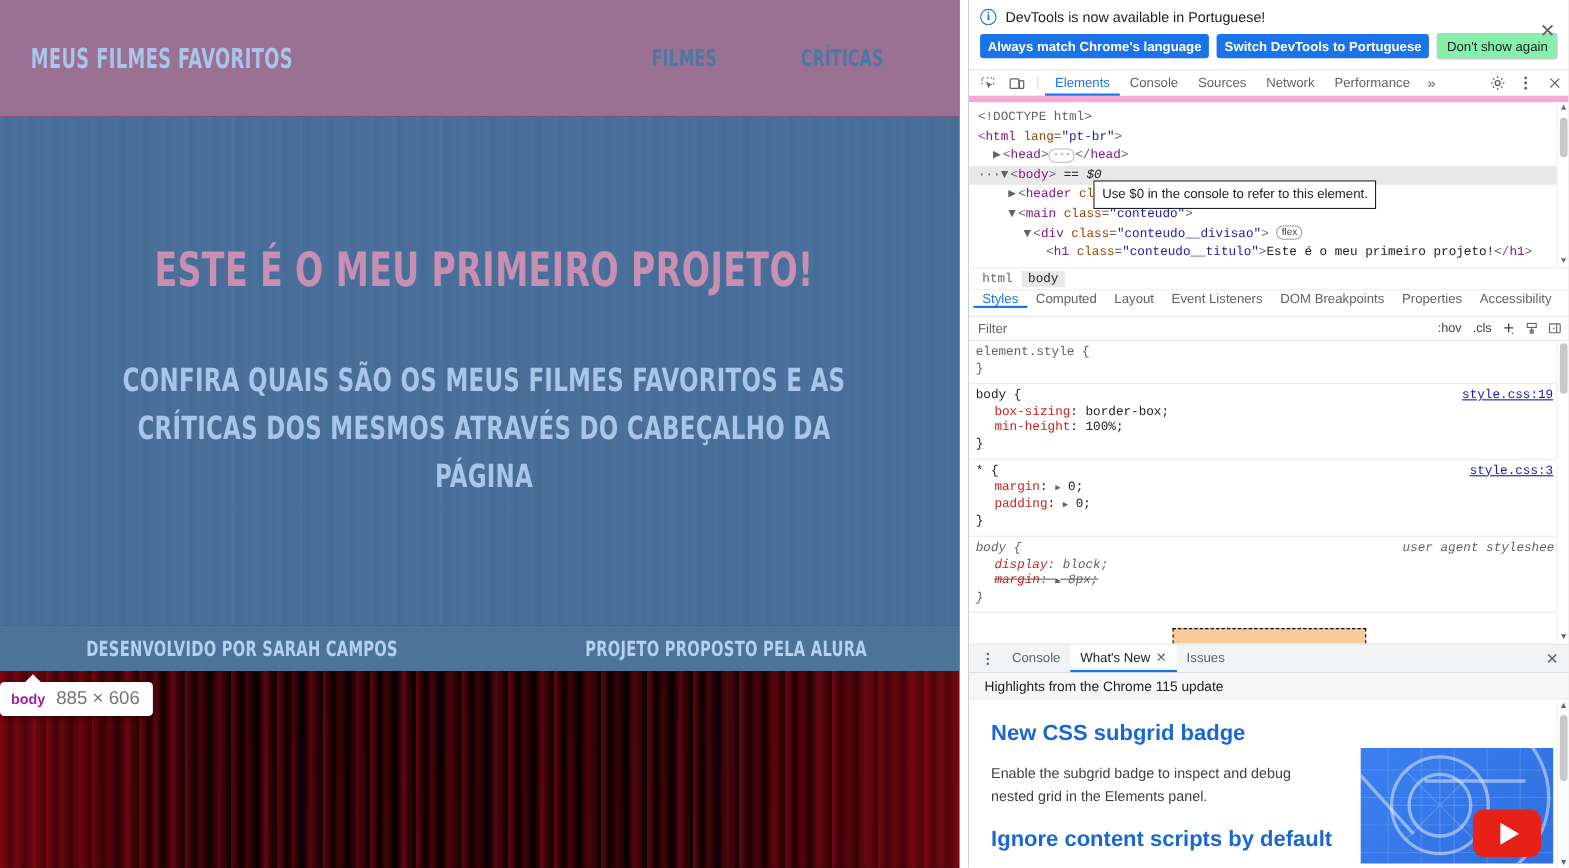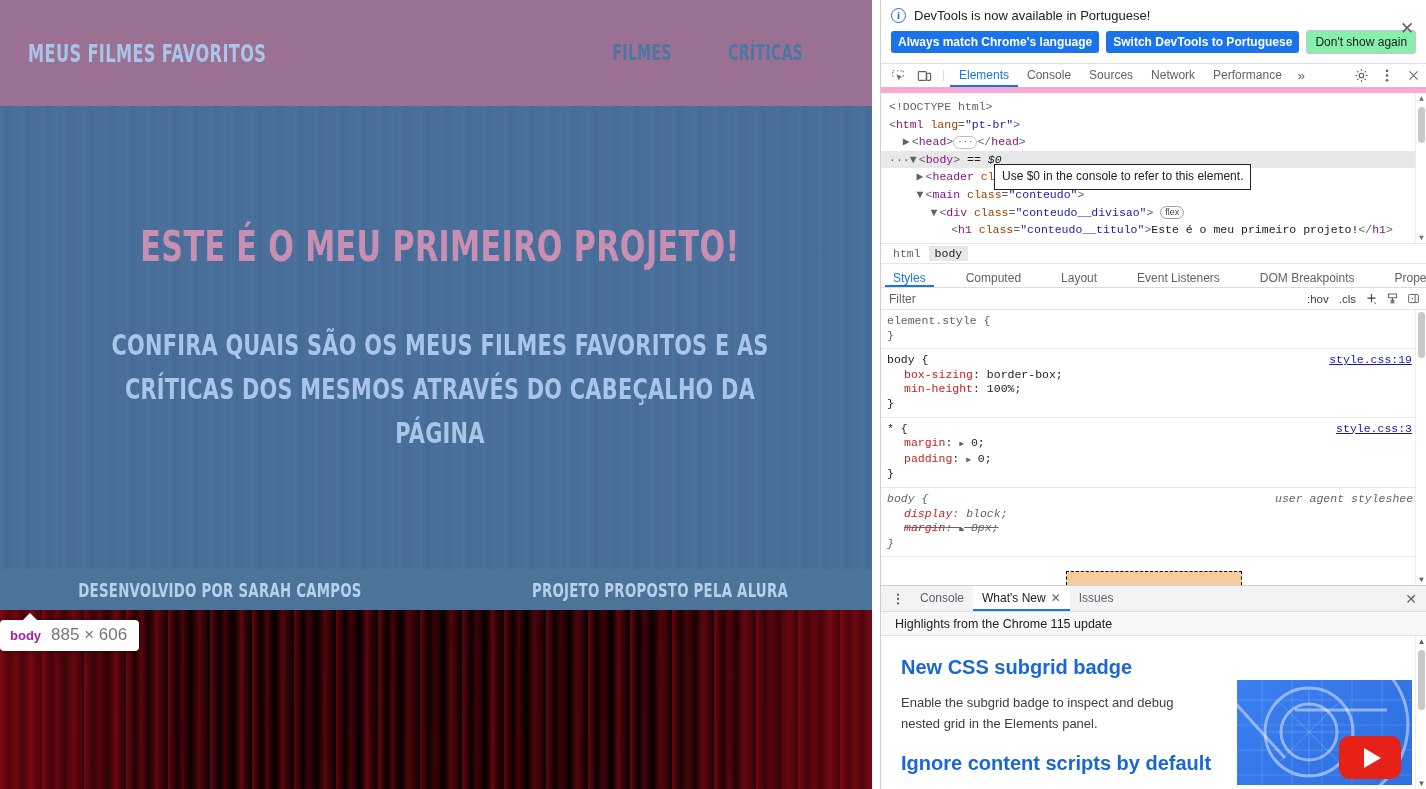--- a/index.html
+++ b/index.html
@@ -52,21 +52,21 @@
     z-index:5;
   }
   .brand{
     color:#a9c5ea;
     font-family:"Liberation Sans Narrow","DejaVu Sans Condensed","Liberation Sans", sans-serif;
     font-weight:bold; font-size:25px; letter-spacing:.5px;
     text-transform:uppercase;
     transform:scaleX(.72); transform-origin:left center;
     white-space:nowrap;
   }
-  .nav{ display:flex; gap:32px; padding-right:36px; }
+  .nav{ display:flex; gap:52px; padding-right:36px; }
   .nav-link{
     color:#4a77a4;
     font-family:"Liberation Sans Narrow","DejaVu Sans Condensed","Liberation Sans", sans-serif;
     font-weight:bold; font-size:21px; text-transform:uppercase;
     text-decoration:none; letter-spacing:.5px; white-space:nowrap;
     transform:scaleX(.74); transform-origin:center;
     cursor:pointer;
   }
 
   
@@ -251,24 +251,23 @@
     background:#fff; padding-left:6px; gap:2px;
   }
   .crumb{
     font-family:"Liberation Mono","DejaVu Sans Mono", monospace;
     font-size:11.5px; color:#5f6368; padding:1px 6px; cursor:pointer;
   }
   .crumb.active{ background:#e8e8e8; color:#202124; }
 
   
   .sub-tabbar{
-    flex:0 0 auto; height:24px; display:flex; align-items:flex-end;
+    flex:0 0 auto; height:24px; display:flex; align-items:flex-start;
     border-bottom:1px solid #dadce0; background:#fff; padding-left:4px;
     overflow:hidden;
-    gap:24px;
   }
   .sub-tab{
     display:flex; align-items:center; padding:0 8px;
     font-size:12px; color:#5f6368; cursor:pointer;
     border-bottom:2px solid transparent; white-space:nowrap;
   }
   .sub-tab.active{ color:#1a73e8; border-bottom-color:#1a73e8; }
 
   
   .filter-row{

